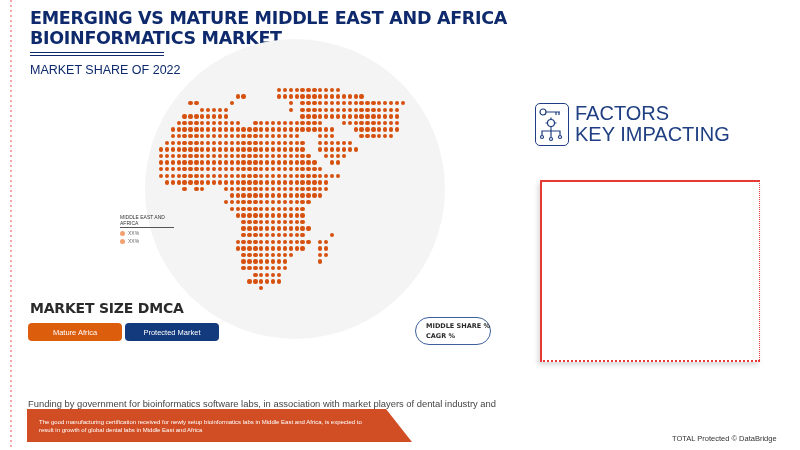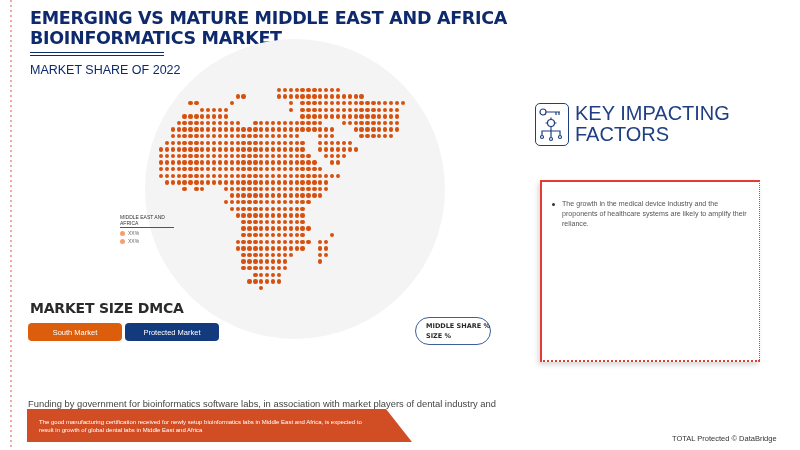--- a/index.html
+++ b/index.html
@@ -695,26 +695,26 @@
     <span class="legend-ico"></span>
     <span>XX%</span>
   </div>
   <div class="legend-row">
     <span class="legend-ico"></span>
     <span>XX%</span>
   </div>
 </div>
 
 <div class="ms-title">MARKET SIZE DMCA</div>
-<div class="btn btn-mature">South Market</div>
+<div class="btn btn-mature">Mature Africa</div>
 <div class="btn btn-emerging">Protected Market</div>
 
 <div class="pill">
   <div>MIDDLE SHARE %</div>
-  <div>SIZE %</div>
+  <div>CAGR %</div>
 </div>
 
 <div class="desc">Funding by government for bioinformatics software labs, in association with market players of dental industry and increased demand of bioinformatics have expanded the market growth.</div>
 
 <div class="banner">
   <span>The good manufacturing certification received for newly setup bioinformatics labs in Middle East and Africa, is expected to result in growth of global dental labs in Middle East and Africa</span>
 </div>
 
 <div class="kif-icon">
   <svg width="31" height="40" viewBox="0 0 31 40">
@@ -724,23 +724,22 @@
       <circle cx="15" cy="19" r="3.5"></circle>
       <path d="M15 13.5 v2 M15 22.5 v2 M9.5 19 h2 M18.5 19 h2"></path>
       <path d="M15 24.5 V33 M15 27 H6 V31 M15 27 H24 V31"></path>
       <circle cx="6" cy="33" r="1.5"></circle>
         <circle cx="15" cy="35" r="1.5"></circle>
         <circle cx="24" cy="33" r="1.5"></circle>
     </g>
   </svg>
 </div>
 <div class="kif-title">
+  <div>FACTORS</div>
   <div>KEY IMPACTING</div>
-  <div>FACTORS</div>
 </div>
 
 <div class="factors">
   <ul>
-    <li>The growth in the medical device industry and the proponents of healthcare systems are likely to amplify their reliance.</li>
   </ul>
 </div>
 
 <div class="dmca">TOTAL Protected © DataBridge</div>
 
 </body></html>

